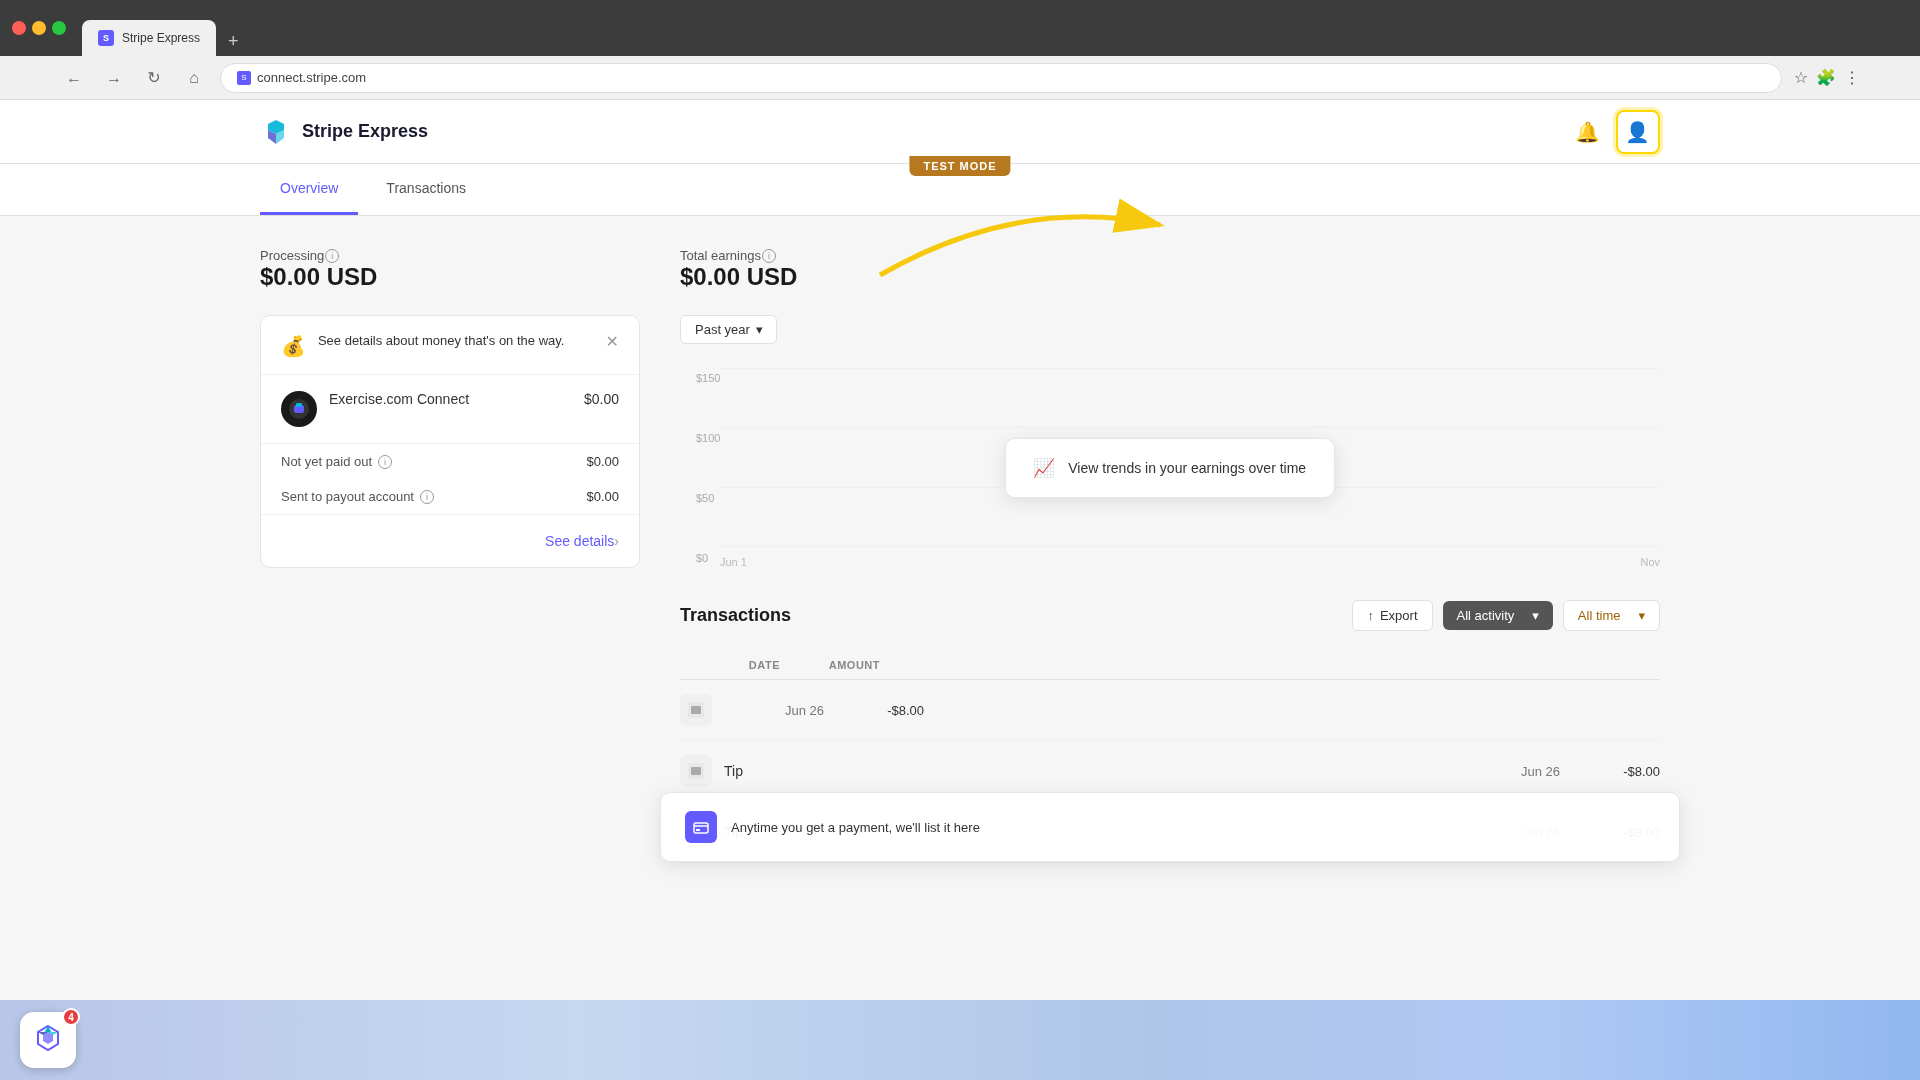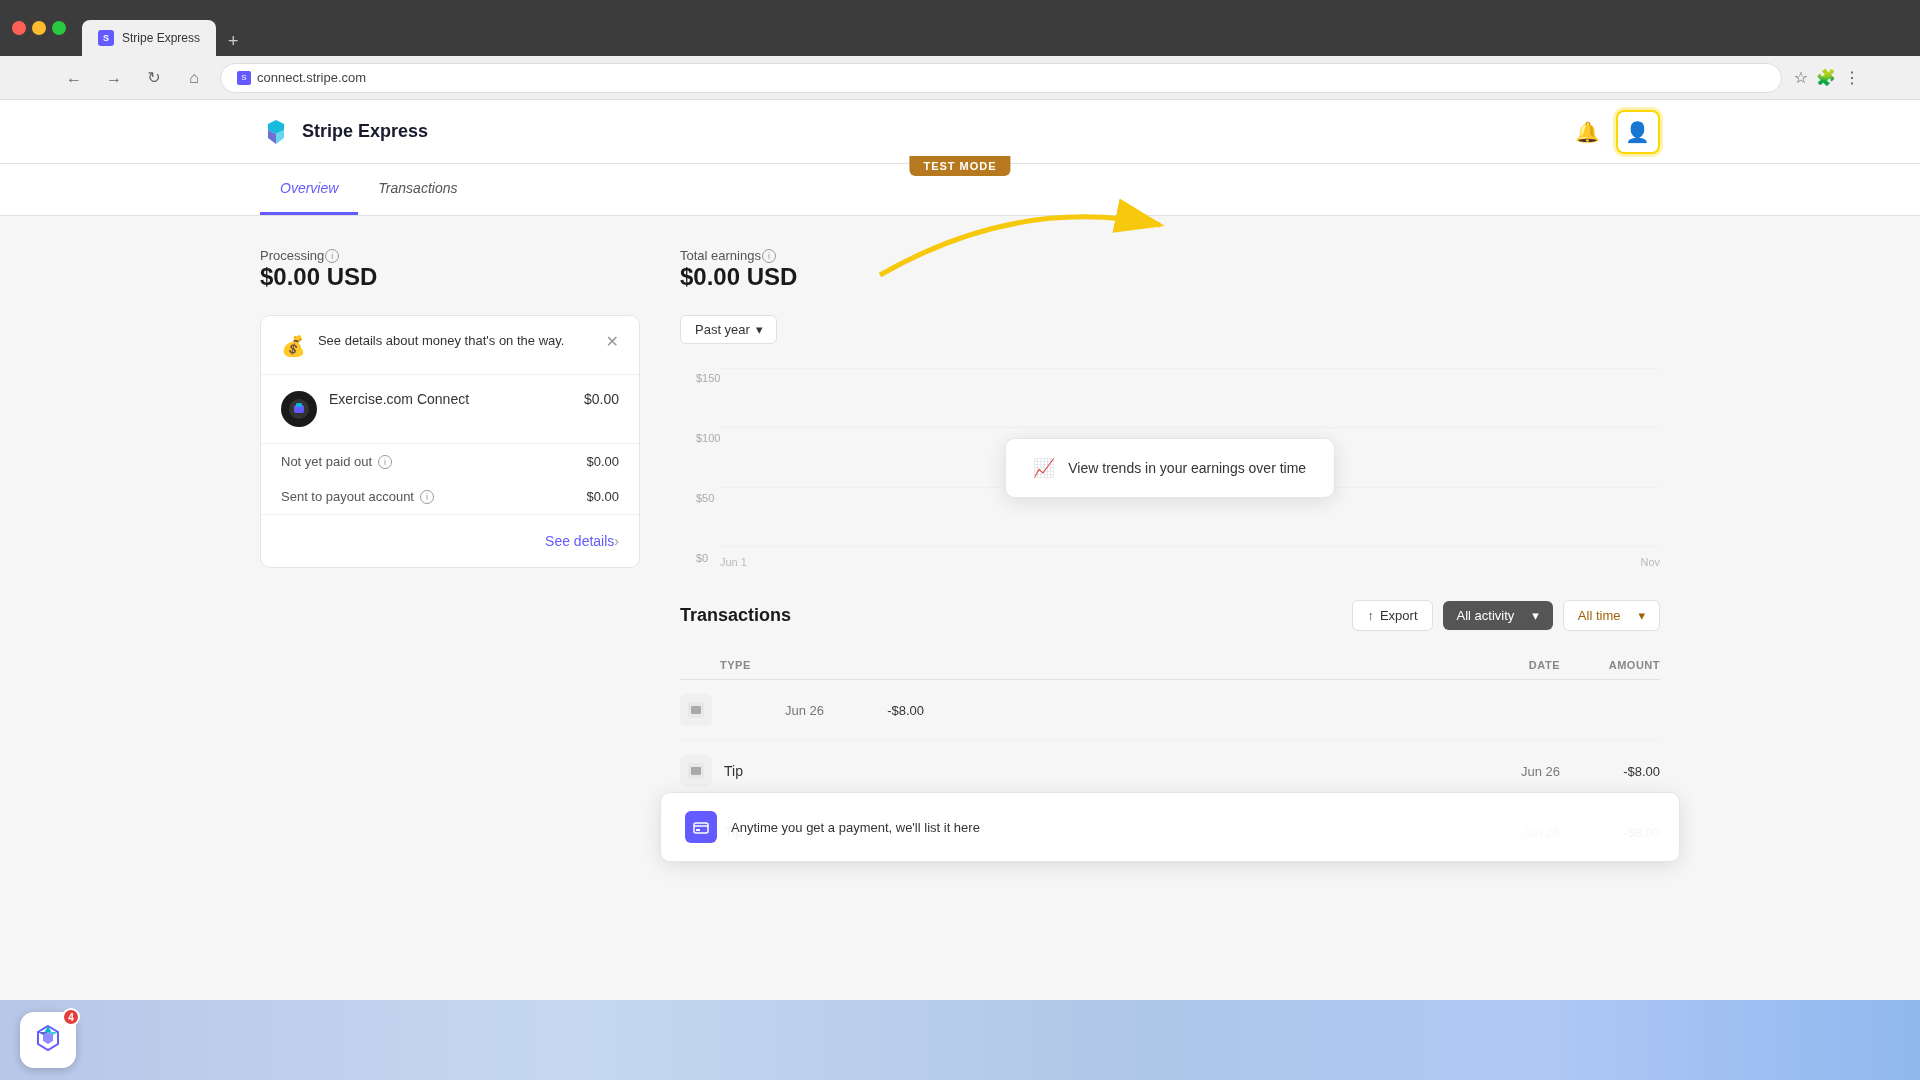--- a/index.html
+++ b/index.html
@@ -38,21 +38,21 @@
     .stripe-logo-area { display: flex; align-items: center; gap: 10px; }
     .stripe-logo-icon { width: 32px; height: 32px; }
     .stripe-title { font-size: 18px; font-weight: 600; color: #1a1a2e; }
 
     .header-actions { margin-left: auto; display: flex; align-items: center; gap: 16px; }
     .bell-btn { background: none; border: none; cursor: pointer; color: #555; font-size: 20px; }
     .avatar-btn { width: 44px; height: 44px; border: 2px solid #ffd700; border-radius: 8px; background: #fff; display: flex; align-items: center; justify-content: center; cursor: pointer; box-shadow: 0 0 0 3px rgba(255,215,0,0.3); }
     .avatar-icon { font-size: 20px; color: #555; }
 
     
-    .nav-tabs { background: #fff; border-bottom: 1px solid #e0e0e0; padding: 0 260px; display: flex; gap: 0; font-style: italic; }
+    .nav-tabs { background: #fff; border-bottom: 1px solid #e0e0e0; padding: 0 260px; display: flex; gap: 8px; }
     .nav-tab { padding: 16px 20px; font-size: 14px; color: #555; cursor: pointer; border-bottom: 3px solid transparent; }
     .nav-tab.active { color: #635bff; border-bottom: 3px solid #635bff; font-weight: 500; }
 
     
     .content-area { padding: 32px 260px; display: flex; gap: 40px; background: #f6f6f6; }
 
     
     .left-col { width: 380px; flex-shrink: 0; }
 
     .metric-label { font-size: 13px; color: #555; display: flex; align-items: center; gap: 1px; }
@@ -308,21 +308,20 @@
             </button>
             <button class="filter-select light">
               <span>All time</span>
               <span>▾</span>
             </button>
           </div>
         </div>
 
         <div class="transactions-table">
           <div class="table-header">
-            <span class="th th-type">TYPE</span>
             <span class="th th-date">DATE</span>
             <span class="th th-amount">AMOUNT</span>
           </div>
 
           <div class="table-row">
             <div class="row-icon">
               <svg width="16" height="16" viewBox="0 0 16 16" fill="none">
                 <rect width="16" height="16" rx="3" fill="#e8e8e8"></rect>
                 <rect x="3" y="4" width="10" height="8" rx="1" fill="#aaa"></rect>
               </svg>

